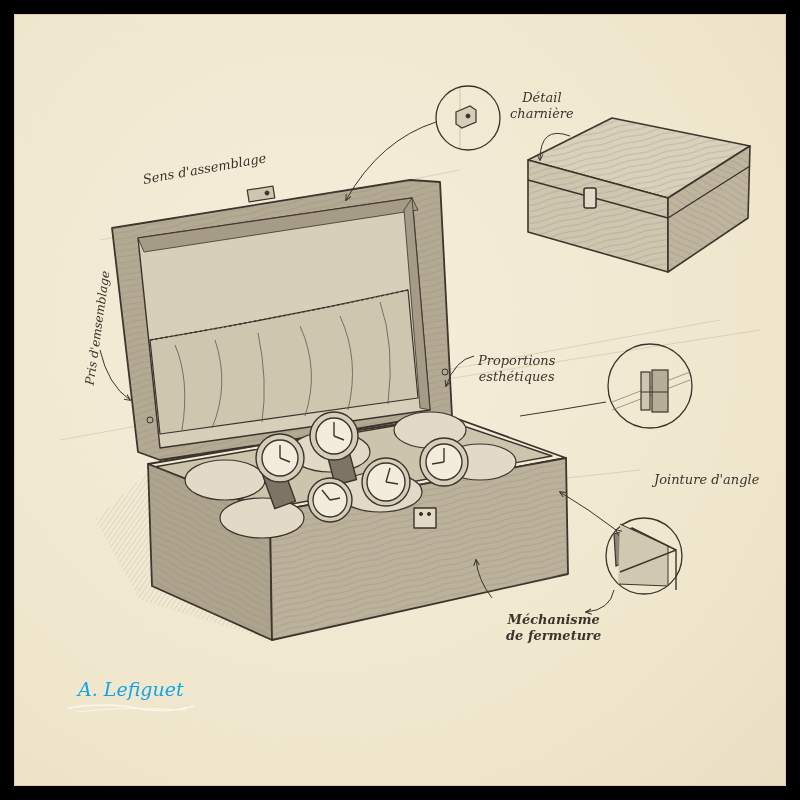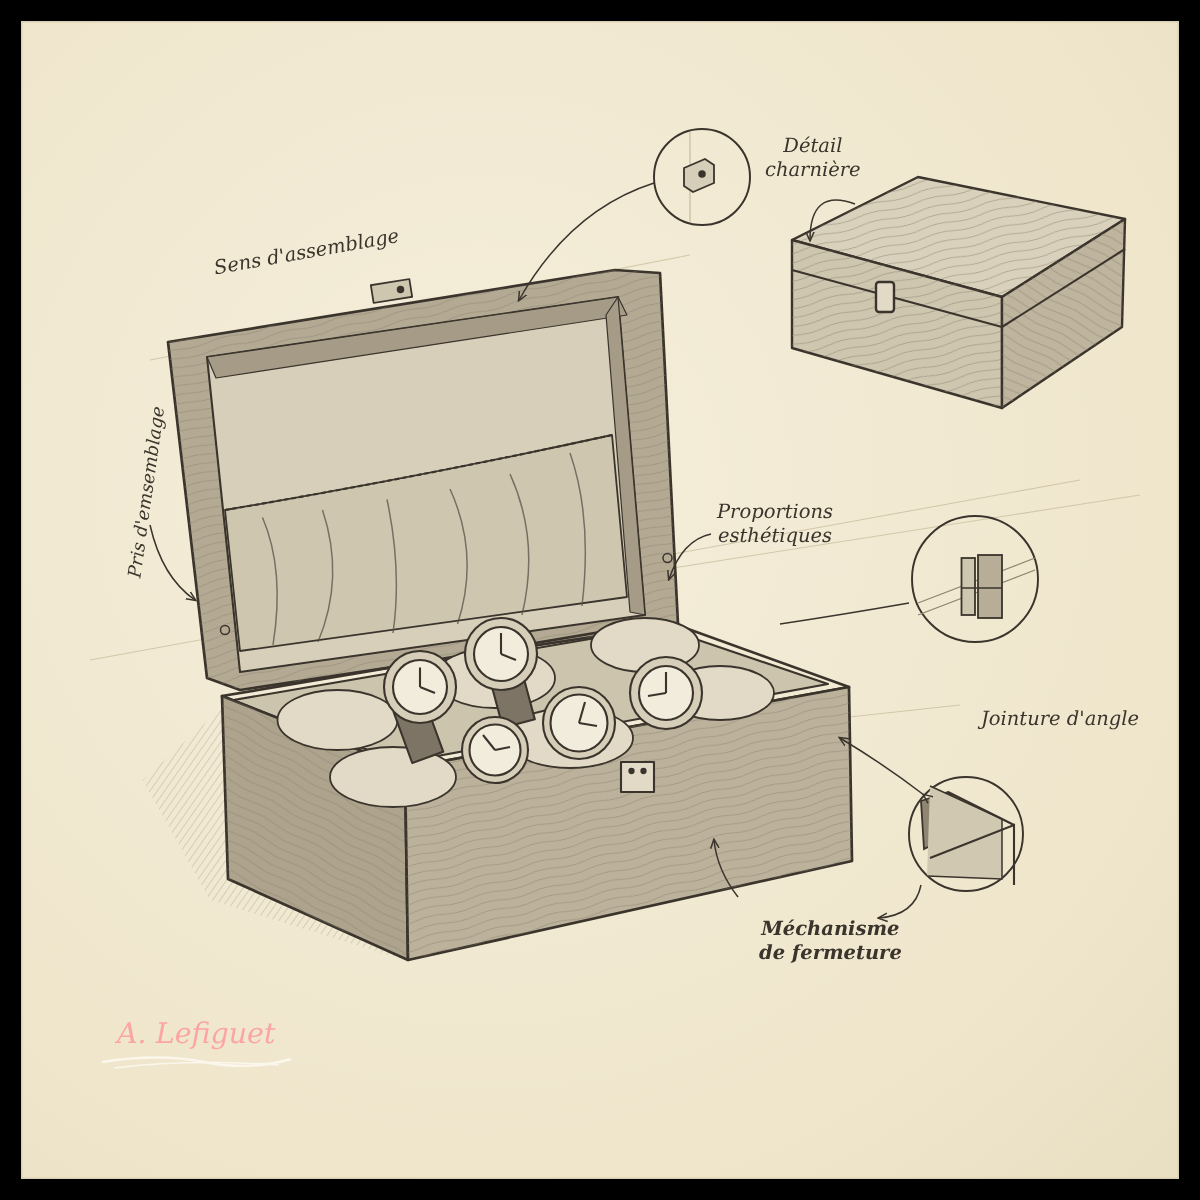--- a/index.html
+++ b/index.html
@@ -17,21 +17,21 @@
       font-style: italic;
       color: #3a342c;
       font-size: 13px;
       line-height: 16px;
       white-space: nowrap;
     }
     .label.center { text-align: center; }
     .sig {
       position: absolute; left: 78px; top: 678px;
       font-family: "DejaVu Serif", serif; font-style: italic;
-      font-size: 19px; color: #fca5a5;
+      font-size: 19px; color: #0ea5e9;
     }
     .sig-flourish { position: absolute; left: 66px; top: 700px; width: 130px; height: 16px; }
   </style>
 </head>
 <body>
 
 <div class="frame"></div>
 
 <svg class="art" viewBox="0 0 800 800">
   <defs>
@@ -191,21 +191,21 @@
 
 <div class="label center" style="left:510px; top:90px;">
   <div>Détail</div>
   <div>charnière</div>
 </div>
 
 <div class="label" style="left:143px; top:172px; transform:rotate(-10deg); transform-origin:left center;">Sens d'assemblage</div>
 
 <div class="label" style="left:40px; top:320px; transform:rotate(-82deg); transform-origin:center center; font-size:12px;">Pris d'emsemblage</div>
 
-<div class="label center" style="left:478px; top:334px;text-align:center;">
+<div class="label center" style="left:478px; top:353px;text-align:center;">
   <div>Proportions</div>
   <div>esthétiques</div>
 </div>
 
 <div class="label" style="left:632px; top:472px;margin-left:22px;">Jointure d'angle</div>
 
 <div class="label center" style="left:506px; top:612px;font-weight:bold;">
   <div>Méchanisme</div>
   <div>de fermeture</div>
 </div>

